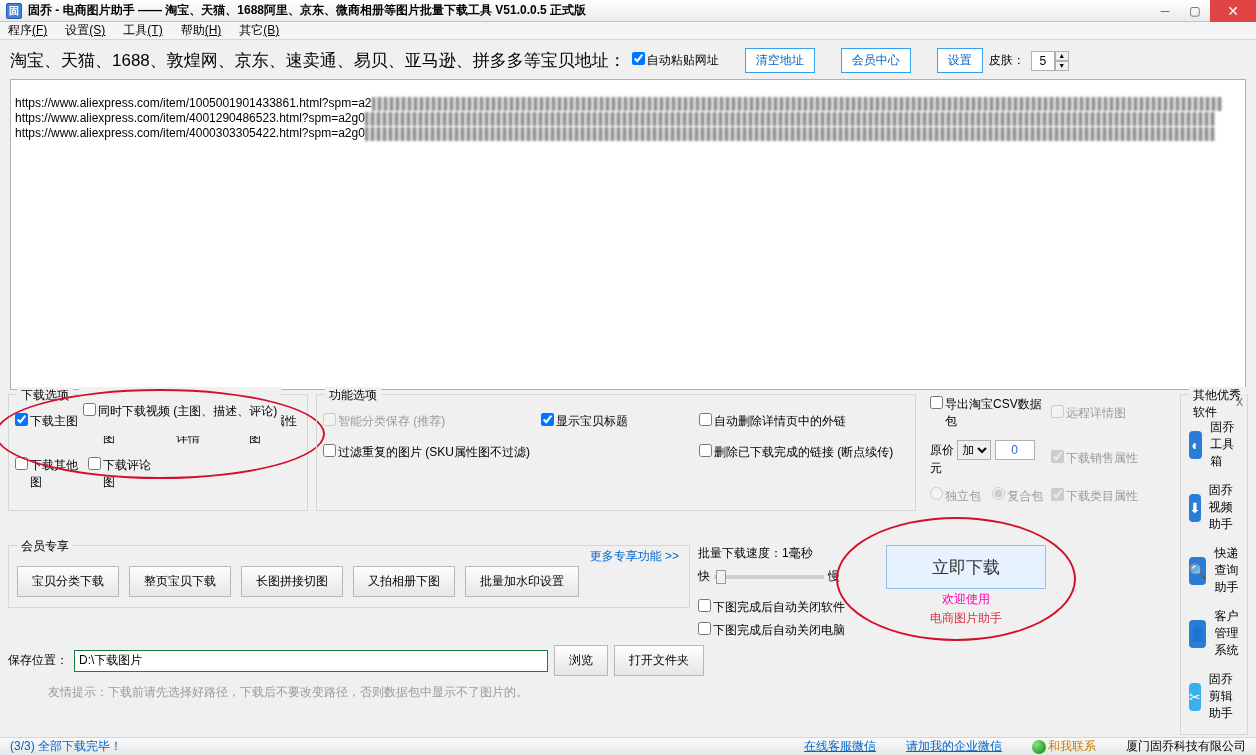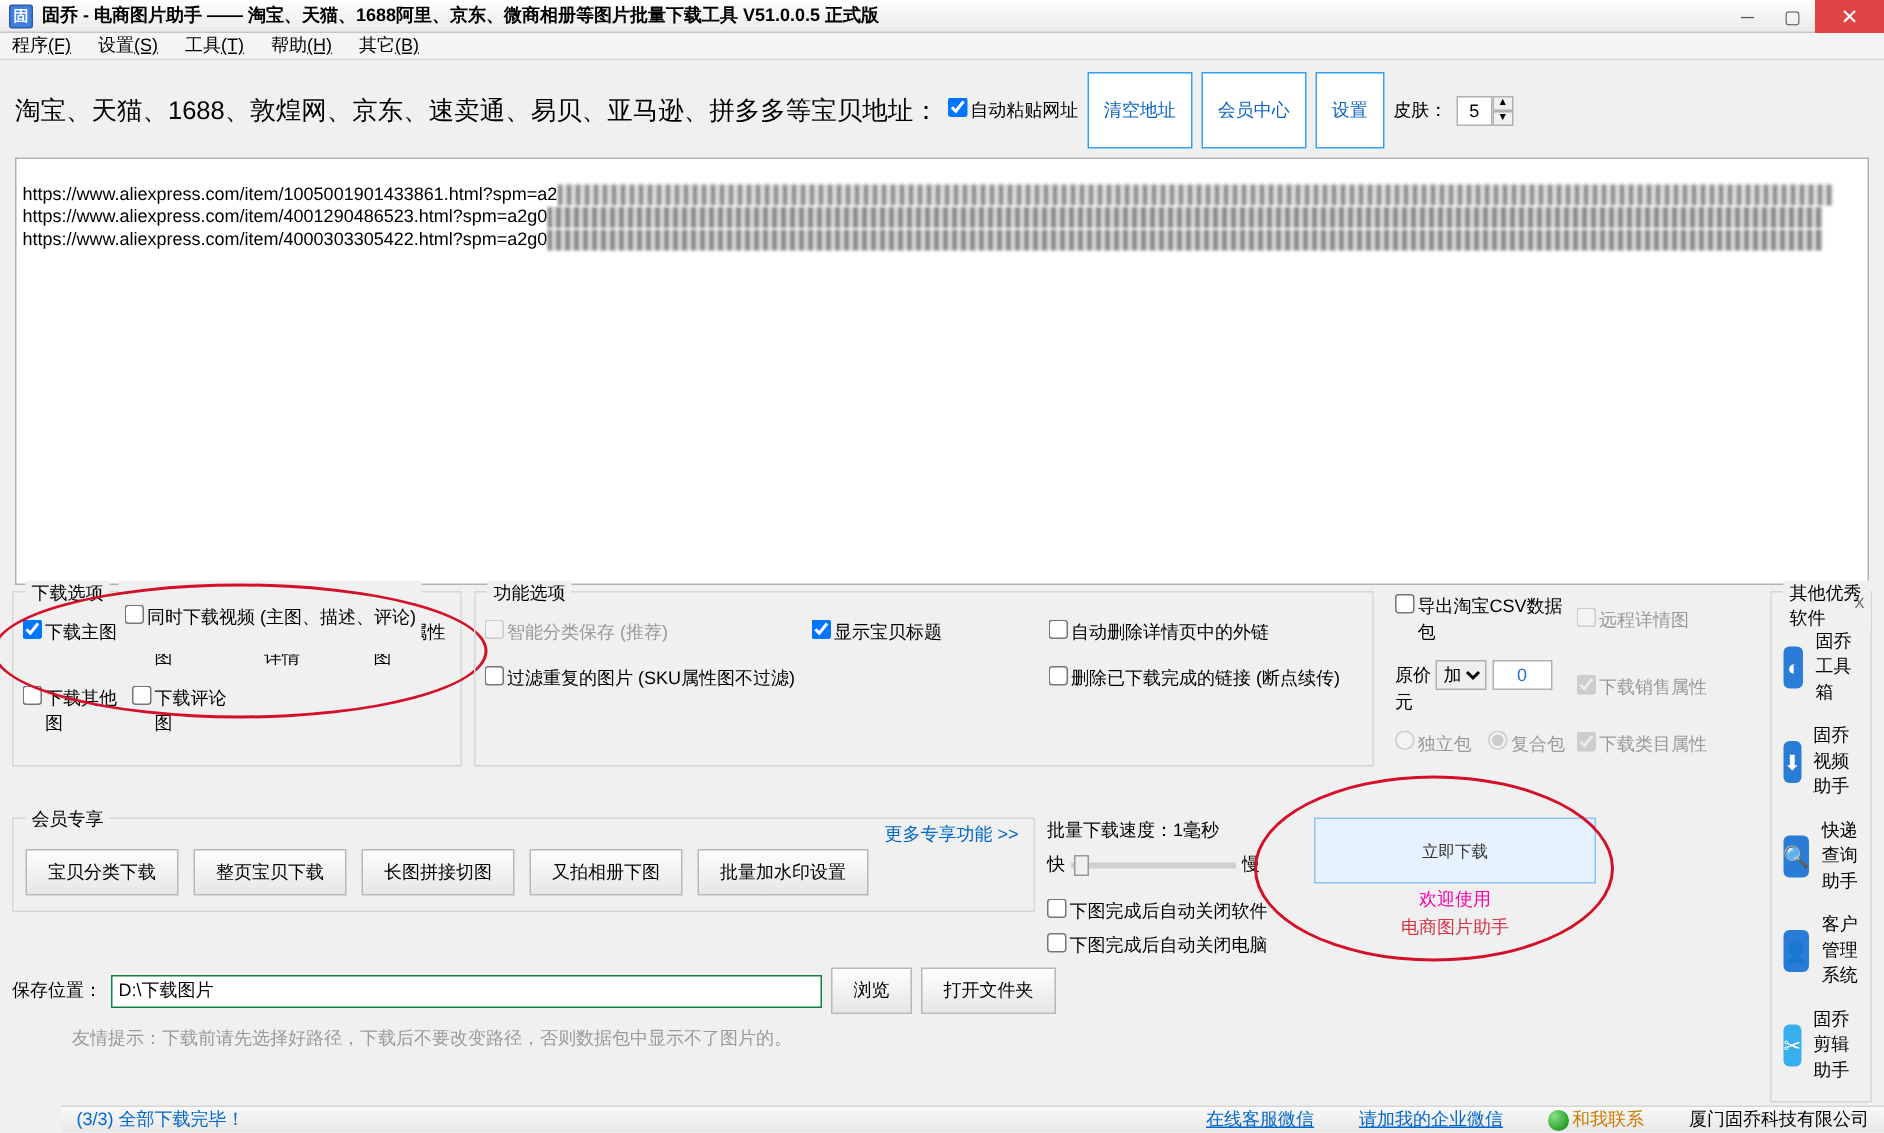--- a/index.html
+++ b/index.html
@@ -16,21 +16,21 @@
 
 .menu-bar { height: 22px; background: #f5f5f5; display: flex; align-items: flex-end; padding-left: 8px; gap: 18px; border-bottom: 1px solid #d6d6d6;}
 .menu-item { cursor: default; }
 .menu-item .accel { text-decoration: underline; }
 
 
 .addr-row { padding: 8px 10px 6px; display: flex; align-items: center; gap: 6px; flex-wrap: wrap; }
 .addr-label { font-size: 17px; }
 .chk { display: inline-flex; gap: 2px; }
 .chk input { width: 13px; height: 13px; }
-.btn-blue { border: 1px solid #34a0f2; background: #fff; color: #0a64c2; padding: 16px 10px; cursor: pointer; }
+.btn-blue { border: 1px solid #34a0f2; background: #fff; color: #0a64c2; padding: 3px 10px; cursor: pointer; margin-left: 20px; }
 .spin { display:inline-flex; align-items:center; }
 .spin input { width: 24px; height: 20px; text-align:center; border:1px solid #b0b0b0;}
 .spin .ud { display:flex; flex-direction:column; }
 .spin .ud span { width:14px;height:10px;border:1px solid #b0b0b0;font-size:7px;text-align:center;line-height:8px;background:#f0f0f0;}
 
 
 .url-box { margin: 0 10px; height: 398px; border: 1px solid #b0b0b0; background: #fff; overflow: auto; font-family: "Courier New", monospace; font-size: 12px; padding: 2px 4px; white-space: pre; position:relative;}
 .url-box .blurred { display:inline-block; width:850px; height:14px; background: repeating-linear-gradient(90deg,#888 0 3px,#ddd 3px 6px); filter: blur(1px); vertical-align:bottom;}
 
 
@@ -53,40 +53,40 @@
 
 .member-row { display:flex; gap:8px; align-items:flex-start;margin-top:32px;}
 .member-group { border:1px solid #d6d6d6; padding: 20px 8px 10px; position:relative; flex: 0 0 682px;}
 .more-link { color:#0066cc; font-size:12px; position:absolute; top:2px; right:10px;}
 .btn-plain { border:1px solid #b8b8b8; background:linear-gradient(#fefefe,#e6e6e6); padding:6px 14px; cursor:pointer;}
 .speed-col { flex:0 0 170px; padding-top:0px; font-size:12px;}
 .slider-row { display:flex; align-items:center; gap:4px; margin-top:6px;}
 .slider { width:110px;height:4px;background:#d0d0d0;position:relative;}
 .slider .thumb{position:absolute;left:2px;top:-5px;width:10px;height:14px;background:#f0f0f0;border:1px solid #999;}
 .big-col { flex:0 0 180px; display:flex; flex-direction:column; align-items:center; gap:2px;}
-.big-btn { width:188px; height:44px; background:#e6f2ff; border:1px solid #8fc2f0; color:#333; font-size:11px;}
+.big-btn { width:160px; height:44px; background:#e6f2ff; border:1px solid #8fc2f0; color:#333; font-size:17px;}
 .welcome { color:#ff00aa; font-size:12px;}
 .helper-txt { color:#d63644; font-size:12px;}
 
 
 .save-row { display:flex; align-items:center; gap:6px; padding: 4px 0;}
 .save-input { flex:1; height:22px; border:1px solid #15803d; padding:0 4px; background:#fff;}
 .hint { color:#9a9a9a; font-size:12px; text-align:center; padding-top:2px;}
 
 
 .ellipse { position:absolute; border:2px solid #d40f2a; border-radius:50%; pointer-events:none;}
 
 
 .soft-col { width:155px; border:1px solid #d6d6d6; position:relative; padding:18px 6px 6px;}
 .soft-col .x { position:absolute; right:4px; top:2px; color:#666; font-size:10px;}
 .soft-item { display:flex; align-items:center; gap:8px; padding:6px 2px;}
 .soft-icon { width:28px; height:28px; border-radius:4px; display:flex; align-items:center; justify-content:center; color:#fff; font-size:14px;}
 
 
-.status-bar { height:22px; border-top:1px solid #d6d6d6; background:linear-gradient(#fafafa,#e6e6e6); display:flex; align-items:center; padding:0 10px; gap:30px; font-size:12px;margin-left:41px;}
+.status-bar { height:22px; border-top:1px solid #d6d6d6; background:linear-gradient(#fafafa,#e6e6e6); display:flex; align-items:center; padding:0 10px; gap:30px; font-size:12px;}
 .status-bar .done{ color:#0066cc;}
 .status-bar .link{ color:#0066cc;text-decoration:underline;}
 .status-bar .contact{ color:#cc7a00;}
 .status-bar .spacer{flex:1;}
 .globe{ width:14px;height:14px;border-radius:50%;background:radial-gradient(circle at 30% 30%,#88e088,#008800);display:inline-block;vertical-align:middle;margin-right:2px;}
 </style>
 </head>
 <body>
 
 <div class="title-bar">

